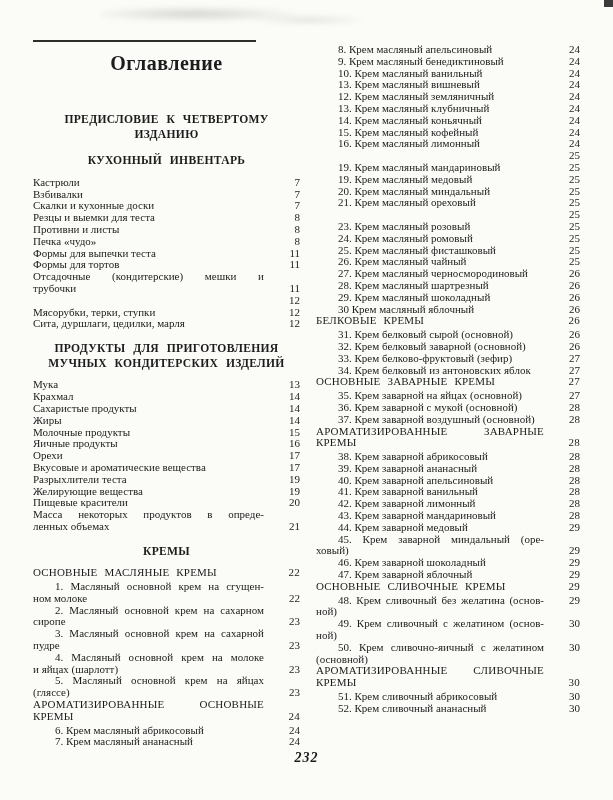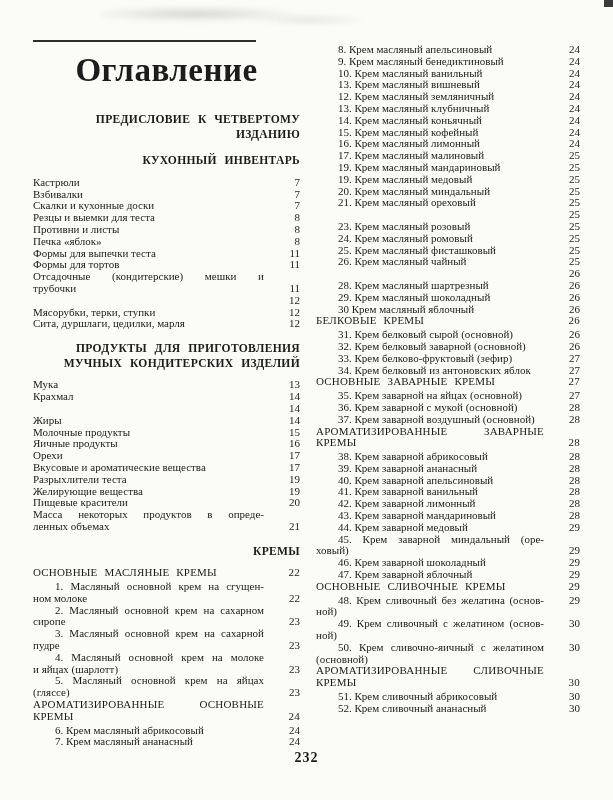--- a/index.html
+++ b/index.html
@@ -17,45 +17,45 @@
     background:radial-gradient(ellipse at 45% 50%, rgba(110,110,105,.25), rgba(110,110,105,0) 68%);
     filter:blur(2px)}
   .smudge2{position:absolute;left:250px;top:14px;width:120px;height:12px;
     background:radial-gradient(ellipse at 50% 50%, rgba(120,120,115,.16), rgba(120,120,115,0) 70%);
     filter:blur(2px)}
 
   .rule{position:absolute;left:33px;top:40px;width:223px;height:2px;background:#2e2e2c}
 
   .doc-title{
     position:absolute;left:33px;top:52px;width:267px;
-    text-align:center;font-size:33px;font-weight:bold;letter-spacing:.5px;
+    text-align:center;font-size:20px;font-weight:bold;letter-spacing:.5px;
   }
 
   .col{position:absolute;font-size:11px;line-height:11.8px}
   .col-left{left:33px;top:92px;width:267px}
   .col-right{left:316px;top:44px;width:264px}
 
   .block{position:relative}
   .line{position:relative;padding-right:36px;min-height:11.8px}
   .txt{display:block}
   .just .txt{text-align:justify;text-align-last:justify}
   .ind .txt{text-indent:22px}
   .pg{position:absolute;right:0;top:0;width:34px;text-align:right}
 
   .heading{font-weight:bold;text-align:center;margin:12px 0 8px;
     font-size:11.6px;line-height:14.6px;word-spacing:4.5px;letter-spacing:.3px}
   .heading .line{padding-right:0}
-  .heading .txt{text-align:right}
+  .heading .txt{text-align:center}
   .col-left > .heading:first-child{margin-top:21px;margin-bottom:11px}
 
   .section{margin-top:0;margin-bottom:2px;word-spacing:4px;letter-spacing:.2px}
 
   .folio{
     position:absolute;left:0;top:750px;width:613px;text-align:center;
-    font-weight:bold;font-size:14px;letter-spacing:1px;
+    font-weight:bold;font-size:14px;letter-spacing:1px;font-style:italic;
   }
 </style>
 </head>
 <body>
 
 <div class="page">
   <div class="smudge"></div>
   <div class="smudge2"></div>
   <div class="corner-mark"></div>
 
@@ -102,21 +102,21 @@
         </div>
       </div>
       <div class="block plain">
         <div class="line">
           <span class="txt">Противни и листы</span>
           <span class="pg">8</span>
         </div>
       </div>
       <div class="block plain">
         <div class="line">
-          <span class="txt">Печка «яблок»</span>
+          <span class="txt">Печка «чудо»</span>
           <span class="pg">8</span>
         </div>
       </div>
       <div class="block plain">
         <div class="line">
           <span class="txt">Формы для выпечки теста</span>
           <span class="pg">11</span>
         </div>
       </div>
       <div class="block plain">
@@ -166,20 +166,21 @@
         </div>
       </div>
       <div class="block plain">
         <div class="line">
           <span class="txt">Крахмал</span>
           <span class="pg">14</span>
         </div>
       </div>
       <div class="block plain">
         <div class="line">
+          <span class="txt">Сахаристые продукты</span>
           <span class="pg">14</span>
         </div>
       </div>
       <div class="block plain">
         <div class="line">
           <span class="txt">Жиры</span>
           <span class="pg">14</span>
         </div>
       </div>
       <div class="block plain">
@@ -361,21 +362,20 @@
         </div>
       </div>
       <div class="block item">
         <div class="line ind">
           <span class="txt">16. Крем масляный лимонный</span>
           <span class="pg">24</span>
         </div>
       </div>
       <div class="block item">
         <div class="line ind">
-          <span class="txt">17. Крем масляный малиновый</span>
           <span class="pg">25</span>
         </div>
       </div>
       <div class="block item">
         <div class="line ind">
           <span class="txt">19. Крем масляный мандариновый</span>
           <span class="pg">25</span>
         </div>
       </div>
       <div class="block item">
@@ -420,20 +420,21 @@
         </div>
       </div>
       <div class="block item">
         <div class="line ind">
           <span class="txt">26. Крем масляный чайный</span>
           <span class="pg">25</span>
         </div>
       </div>
       <div class="block item">
         <div class="line ind">
+          <span class="txt">27. Крем масляный черносмородиновый</span>
           <span class="pg">26</span>
         </div>
       </div>
       <div class="block item">
         <div class="line ind">
           <span class="txt">28. Крем масляный шартрезный</span>
           <span class="pg">26</span>
         </div>
       </div>
       <div class="block item">

